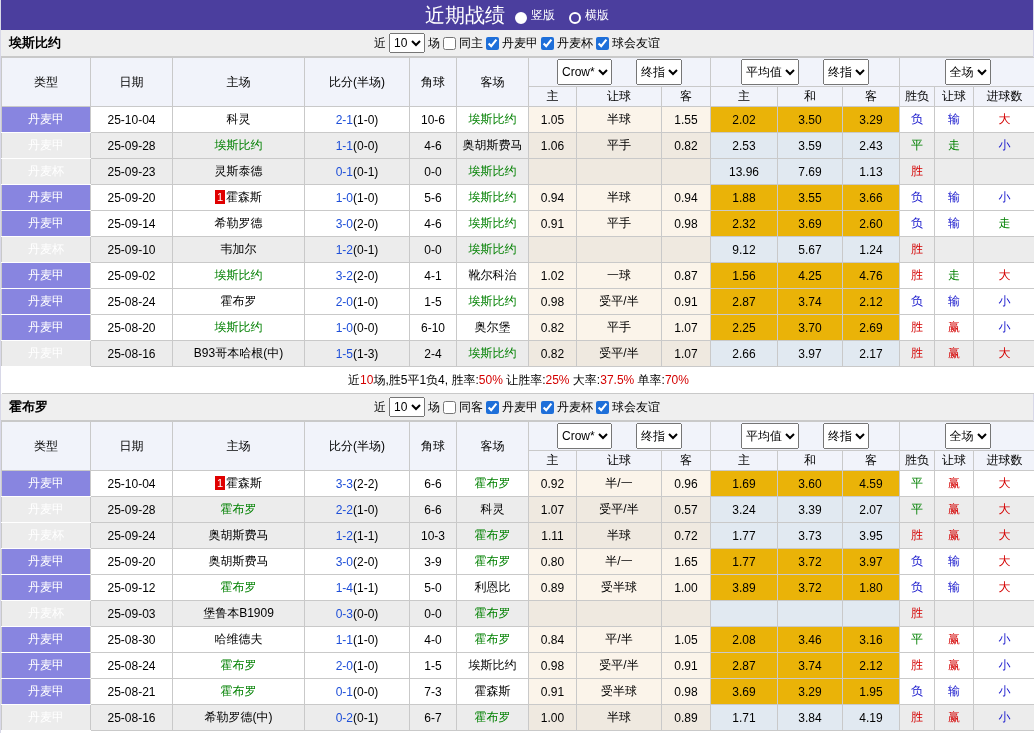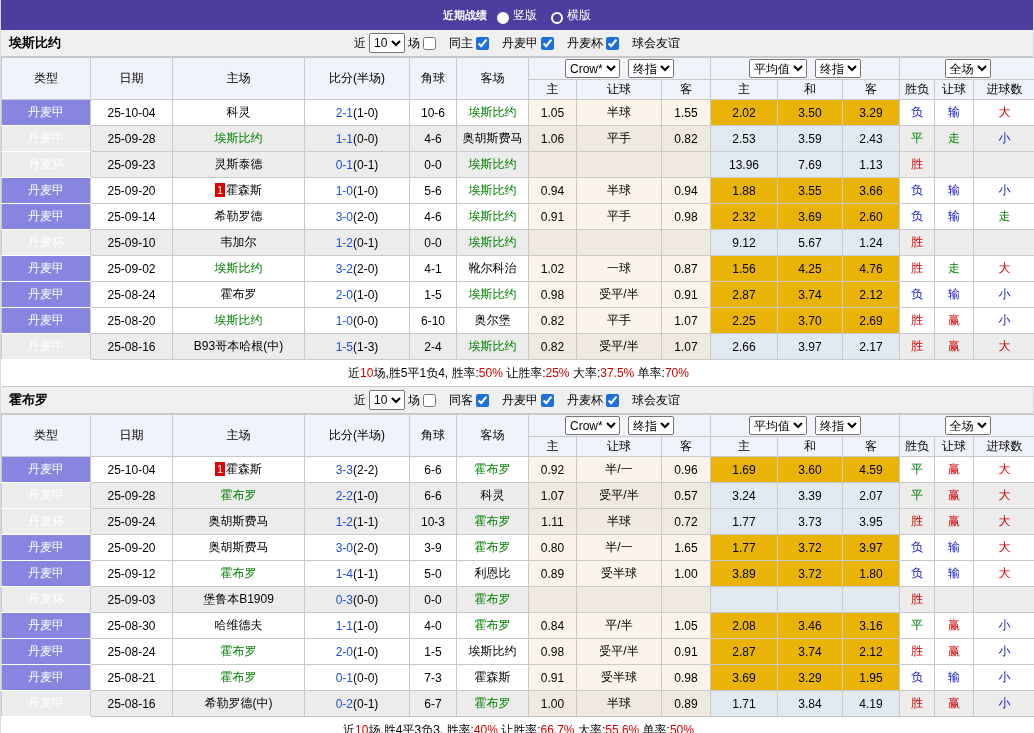--- a/index.html
+++ b/index.html
@@ -1,39 +1,39 @@
 <!DOCTYPE html>
 <html><head>
 <meta charset="utf-8">
 <style>
   * { box-sizing: border-box; margin: 0; padding: 0; }
   html,body { width: 1034px; background:#fff; font-family: "Liberation Sans", "DejaVu Sans", sans-serif; font-size:12px; color:#000; }
   .page { width:1034px; border-left:1px solid #d8d8e8; border-right:1px solid #d8d8e8; }
 
   
   .titlebar { height:30px; background:#4b3e9e; display:flex; align-items:center; justify-content:center; gap:10px; color:#fff; }
-  .titlebar .ttl { font-size:11px; font-weight:bold; }
+  .titlebar .ttl { font-size:20px; font-weight:normal; }
   .radio-group { display:flex; align-items:center; gap:14px; font-size:12px; }
   .radio-opt { display:flex; align-items:flex-end; gap:4px; cursor:pointer; }
   .radio-dot { width:12px; height:12px; border:2px solid #fff; border-radius:50%; display:inline-block; background:transparent; }
   .radio-dot.sel { background:#fff; }
 
   
   .filter-row { position:relative; height:27px; background:#efefef; border-bottom:1px solid #c9c9c9; display:flex; align-items:center; justify-content:center; gap:3px; }
   .filter-row .team { position:absolute; left:8px; font-weight:bold; font-size:13px; }
   .filter-row select { font-size:12px; height:20px; }
   .filter-row input[type=checkbox] { width:13px; height:13px; accent-color:#1e6fd9; vertical-align:-2px; }
-  .filter-row label { display:flex; align-items:center; gap:13px; }
+  .filter-row label { display:flex; align-items:center; gap:3px; }
 
   
   table { width:1034px; border-collapse:collapse; table-layout:fixed; text-align:center; font-size:12px; }
   th { background:#f1f3fa; font-weight:normal; border:1px solid #c9c9c9; padding:1px 0; }
   thead .grp th { height:22px; }
   thead .sub th { height:19px; }
-  thead select { font-size:12px; height:19px; margin:0 4px; }
+  thead select { font-size:12px; height:26px; margin:0 12px; }
   td { border:1px solid #c9c9c9; height:26px; padding:0 1px; background:#fff; overflow:hidden; white-space:nowrap; }
   tr.shade td { background:#ececec; }
   td.col-crow { background:#fbf4ea; }
   tr.shade td.col-crow { background:#efe9e0; }
   td.col-avg { background:#eab308; }
   tr.shade td.col-avg { background:#e1e9f1; }
   td.type-a { background:#8885e0; color:#fff; border-bottom-color:#fff; }
   td.type-cup { background:#9a99c6; color:#fff; border-bottom-color:#fff; }
   .c-red { color:#d40000; }
   .c-green { color:#008000; }

